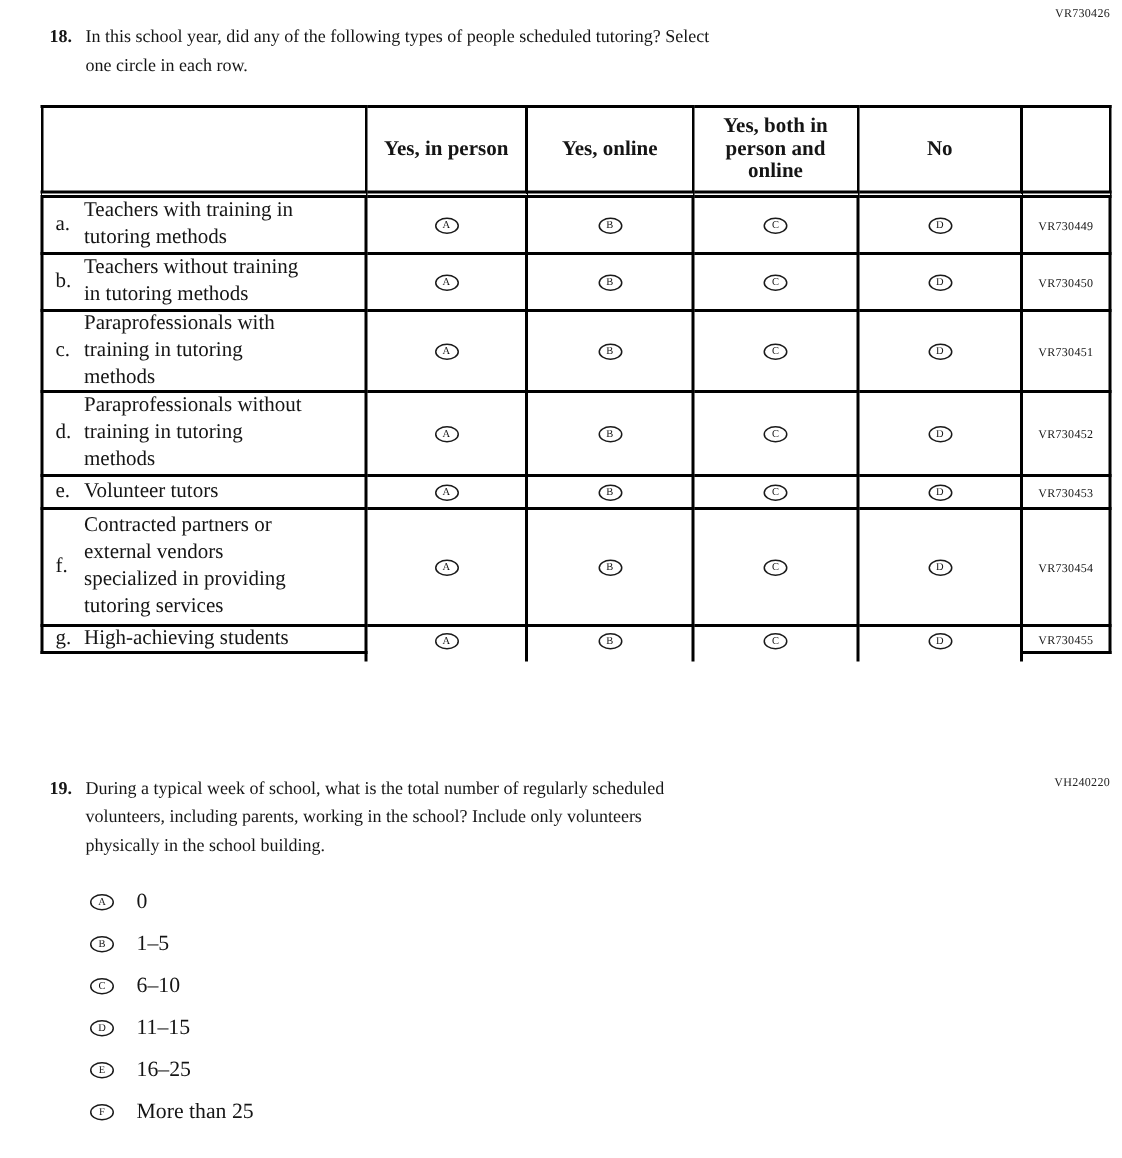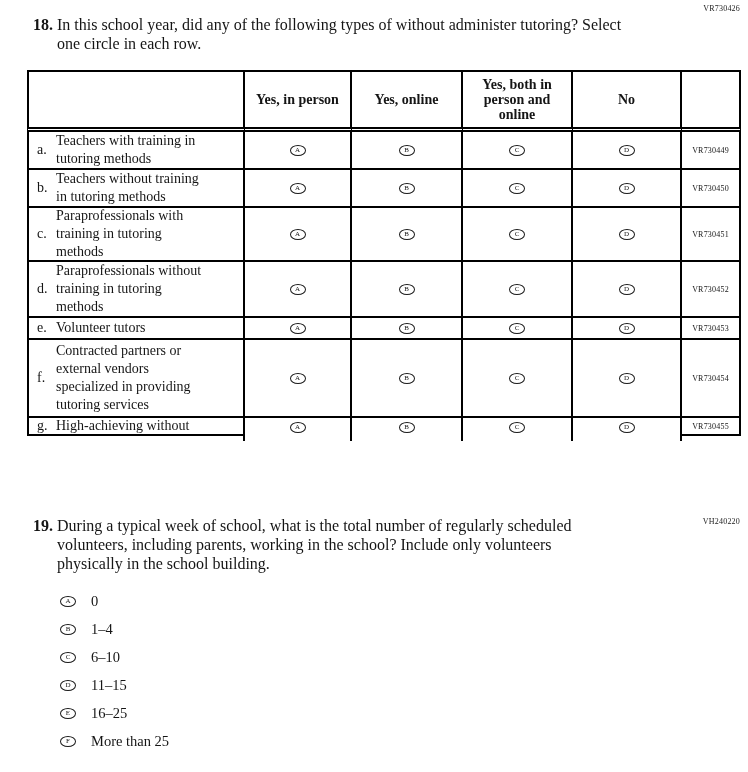--- a/index.html
+++ b/index.html
@@ -16,21 +16,21 @@
     font-size: 8px;
     letter-spacing: 0.2px;
     color: #222;
   }
   #code-q18 { top: 4px; right: 8px; }
   #code-q19 { top: 501px; right: 8px; margin-top: 16px; }
 
   .question {
     position: absolute;
     display: flex;
-    font-size: 16px;
+    font-size: 12px;
     line-height: 19px;
   }
   #q18 { top: 15px; left: 33px; width: 690px; }
   #q19 { top: 516px; left: 33px; width: 660px; }
   .qnum { flex: 0 0 24px; font-weight: bold; }
   .qtext .qline { display: block; }
   .preline { white-space: pre-line; }
   .b { font-weight: normal; }
 
   
@@ -96,21 +96,21 @@
 </style>
 </head>
 <body>
 
 <div id="code-q18" class="corner-code">VR730426</div>
 <div id="code-q19" class="corner-code">VH240220</div>
 
 <div id="q18" class="question">
   <span class="qnum">18.</span>
   <span class="qtext">
-    <span class="qline"><span>In </span><span class="b">this school year</span><span>, did any of the following types of without administer tutoring? Select</span></span>
+    <span class="qline"><span>In </span><span class="b">this school year</span><span>, did any of the following types of people scheduled tutoring? Select</span></span>
     <span class="qline"><span class="b">one</span><span> circle in each row.</span></span>
   </span>
 </div>
 
 <div class="qtable">
 
   <div class="cell hcell col1"></div>
   <div class="cell hcell">Yes, in person</div>
   <div class="cell hcell">Yes, online</div>
   <div class="cell hcell">Yes, both in
@@ -231,21 +231,21 @@
   <div class="cell bcell">
       <span class="bubble">C</span>
     </div>
   <div class="cell bcell">
       <span class="bubble">D</span>
     </div>
   <div class="cell ccell">VR730454</div>
 
   <div class="cell lcell col1">
     <span class="rl">g.</span>
-    <span class="rlt">High-achieving without</span>
+    <span class="rlt">High-achieving students</span>
   </div>
   <div class="cell bcell nb">
       <span class="bubble">A</span>
     </div>
   <div class="cell bcell nb">
       <span class="bubble">B</span>
     </div>
   <div class="cell bcell nb">
       <span class="bubble">C</span>
     </div>
@@ -269,21 +269,21 @@
 physically in the school building.</span>
 </div>
 
 <div class="options">
   <div class="opt">
     <span class="bubble">A</span>
     <span>0</span>
   </div>
   <div class="opt">
     <span class="bubble">B</span>
-    <span>1–4</span>
+    <span>1–5</span>
   </div>
   <div class="opt">
     <span class="bubble">C</span>
     <span>6–10</span>
   </div>
   <div class="opt">
     <span class="bubble">D</span>
     <span>11–15</span>
   </div>
   <div class="opt">

